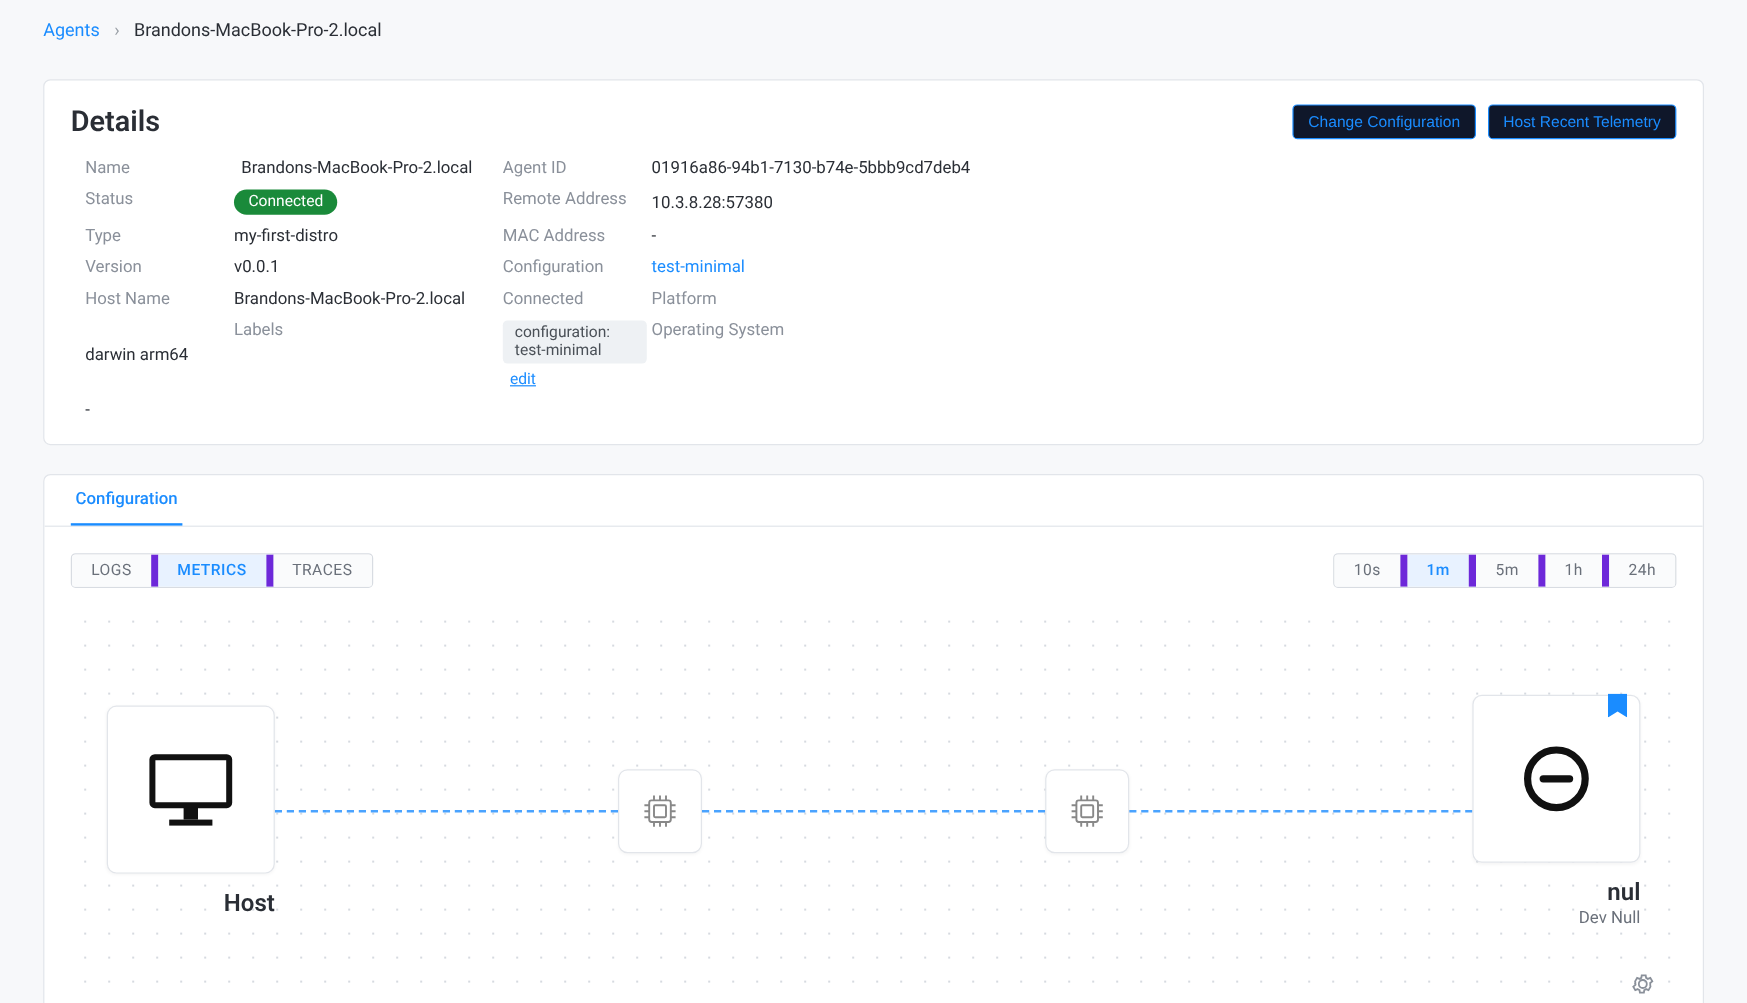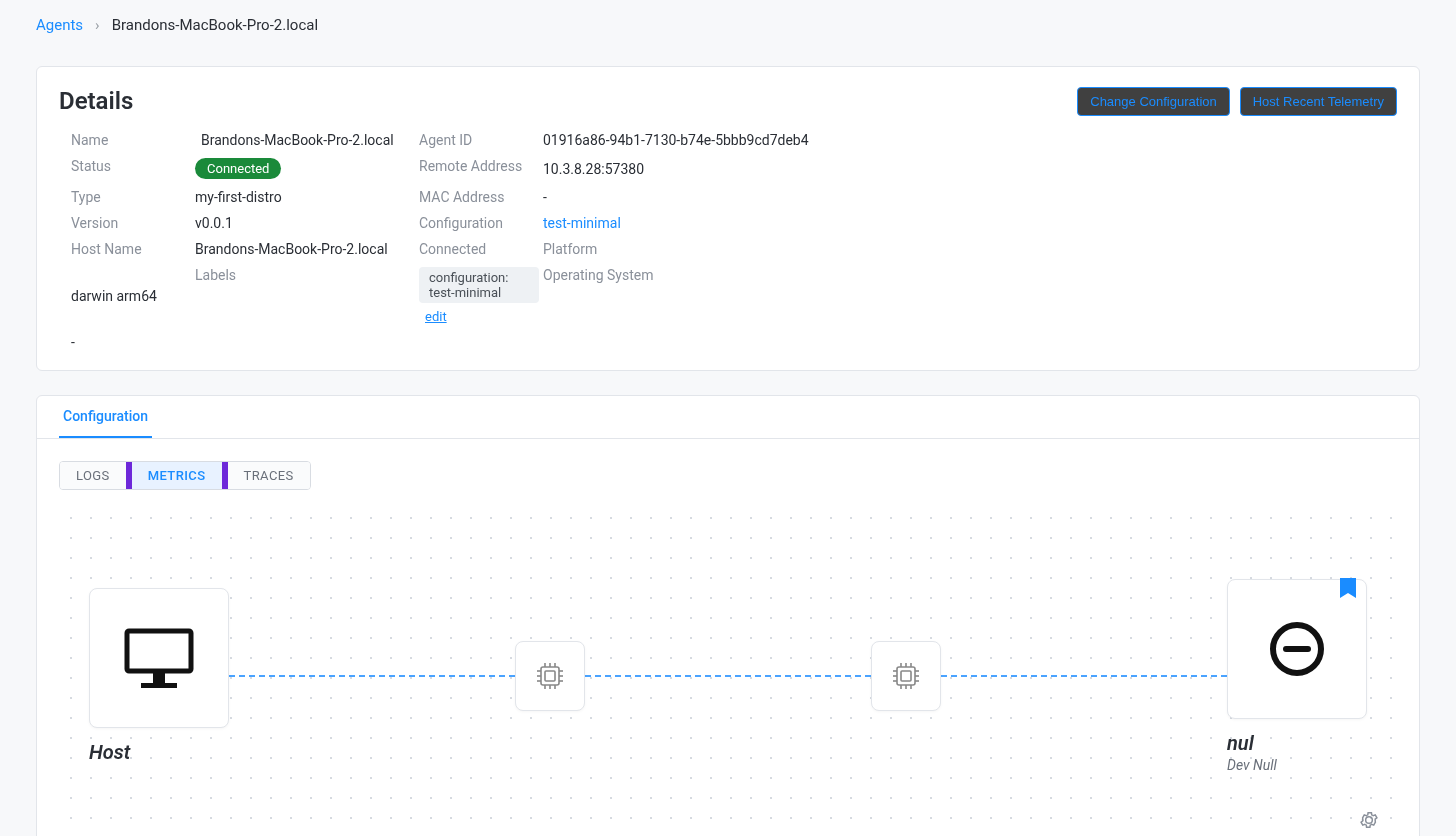--- a/index.html
+++ b/index.html
@@ -6,21 +6,21 @@
     body { font-family: -apple-system, BlinkMacSystemFont, "Segoe UI", Roboto, sans-serif; background: #f7f8fa; color: #2a2e35; font-size: 14px; }
     .container { padding: 16px 36px; }
     .breadcrumb { display: flex; align-items: center; gap: 12px; margin-bottom: 32px; font-size: 15px; }
     .breadcrumb a { color: #1a8cff; text-decoration: none; }
     .breadcrumb .chevron { color: #9aa0a6; }
     .breadcrumb .current { color: #2a2e35; }
     .card { background: #fff; border: 1px solid #e2e5ea; border-radius: 6px; padding: 20px 22px; margin-bottom: 24px; }
     .card-header { display: flex; justify-content: space-between; align-items: flex-start; margin-bottom: 16px; }
     .card-title { font-size: 24px; font-weight: 600; color: #2a2e35; }
     .card-actions { display: flex; gap: 10px; }
-    .btn-outline { background: #404040; border: 1px solid #1a8cff; color: #1a8cff; padding: 6px 12px; border-radius: 4px; font-size: 13px; cursor: pointer; font-weight: 500; }
+    .btn-outline { background: #0f172a; border: 1px solid #1a8cff; color: #1a8cff; padding: 6px 12px; border-radius: 4px; font-size: 13px; cursor: pointer; font-weight: 500; }
     .details-grid { display: grid; grid-template-columns: 120px 220px 120px 1fr; row-gap: 10px; column-gap: 4px; margin-left: 12px; }
     .details-grid .label { color: #8a909a; font-size: 14px; }
     .details-grid .value { color: #2a2e35; font-size: 14px; display: flex; align-items: center; gap: 6px; flex-wrap: wrap; }
     .status-badge { background: #1a8a3a; color: #fff; padding: 3px 12px; border-radius: 14px; font-size: 13px; display: inline-block; }
     .link { color: #1a8cff; text-decoration: none; cursor: pointer; }
     .chip { background: #eef1f4; color: #4a5057; padding: 3px 10px; border-radius: 4px; font-size: 13px; display: inline-block; }
     .edit-link { color: #1a8cff; font-size: 13px; margin-left: 6px; cursor: pointer; text-decoration: underline; }
     .apple-icon { font-size: 15px; }
 
     .config-card { background: #fff; border: 1px solid #e2e5ea; border-radius: 6px; overflow: hidden; }
@@ -30,21 +30,21 @@
 
     .config-body { padding: 22px; }
     .toggle-row { display: flex; justify-content: space-between; align-items: center; margin-bottom: 16px; }
     .seg-group { display: inline-flex; border: 1px solid #d8dce2; border-radius: 4px; overflow: hidden; }
     .seg { padding: 6px 16px; font-size: 13px; color: #6a707a; cursor: pointer; background: #fafbfc; border-right: 6px solid #6d28d9; letter-spacing: 0.4px; }
     .seg:last-child { border-right: none; }
     .seg.active { background: #e8f2ff; color: #1a8cff; font-weight: 500; }
 
     .pipeline { position: relative; height: 340px; background-image: radial-gradient(circle, #d6dae0 1px, transparent 1px); background-size: 20px 20px; background-position: 2px 2px; border-radius: 4px; }
     .pipeline-inner { position: absolute; inset: 0; display: flex; align-items: center; justify-content: space-between; padding: 0 30px; }
-    .node { display: flex; flex-direction: column; align-items: flex-start; z-index: 2; font-style: italic; }
+    .node { display: flex; flex-direction: column; align-items: flex-end; z-index: 2; }
     .node-box { width: 140px; height: 140px; background: #fff; border: 1px solid #e2e5ea; border-radius: 8px; display: flex; align-items: center; justify-content: center; box-shadow: 0 1px 3px rgba(0,0,0,0.04); position: relative; }
     .node-box.small { width: 70px; height: 70px; }
     .node-label { margin-top: 12px; font-size: 20px; font-weight: 600; color: #2a2e35; text-align: center; }
     .node-sublabel { font-size: 14px; color: #6a707a; margin-top: 2px; text-align: center; }
     .connector { flex: 1; height: 0; border-top: 2px dashed #4aa3ff; z-index: 1; }
     .processor-stack { display: flex; align-items: center; flex: 1; }
     .processor-stack .connector { flex: 1; }
     .bookmark { position: absolute; top: -2px; right: 10px; width: 16px; height: 20px; background: #1a8cff; clip-path: polygon(0 0, 100% 0, 100% 100%, 50% 75%, 0 100%); }
     .gear-wrap { position: absolute; bottom: 16px; right: 18px; }
 
@@ -113,20 +113,27 @@
   <div class="config-card">
     <div class="tab-bar">
       <div class="tab active">Configuration</div>
     </div>
     <div class="config-body">
       <div class="toggle-row">
         <div class="seg-group" id="data-type-group">
             <div class="seg">LOGS</div>
             <div class="seg active">METRICS</div>
             <div class="seg">TRACES</div>
+          </div>
+        <div class="seg-group" id="time-range-group">
+            <div class="seg">10s</div>
+            <div class="seg active">1m</div>
+            <div class="seg">5m</div>
+            <div class="seg">1h</div>
+            <div class="seg">24h</div>
           </div>
       </div>
 
       <div class="pipeline">
         <div class="pipeline-inner">
 
           <div class="node">
             <div class="node-box">
               <svg width="72" height="62" viewBox="0 0 72 62">
                 <rect x="4" y="4" width="64" height="40" rx="2" fill="none" stroke="#111" stroke-width="5"></rect>

